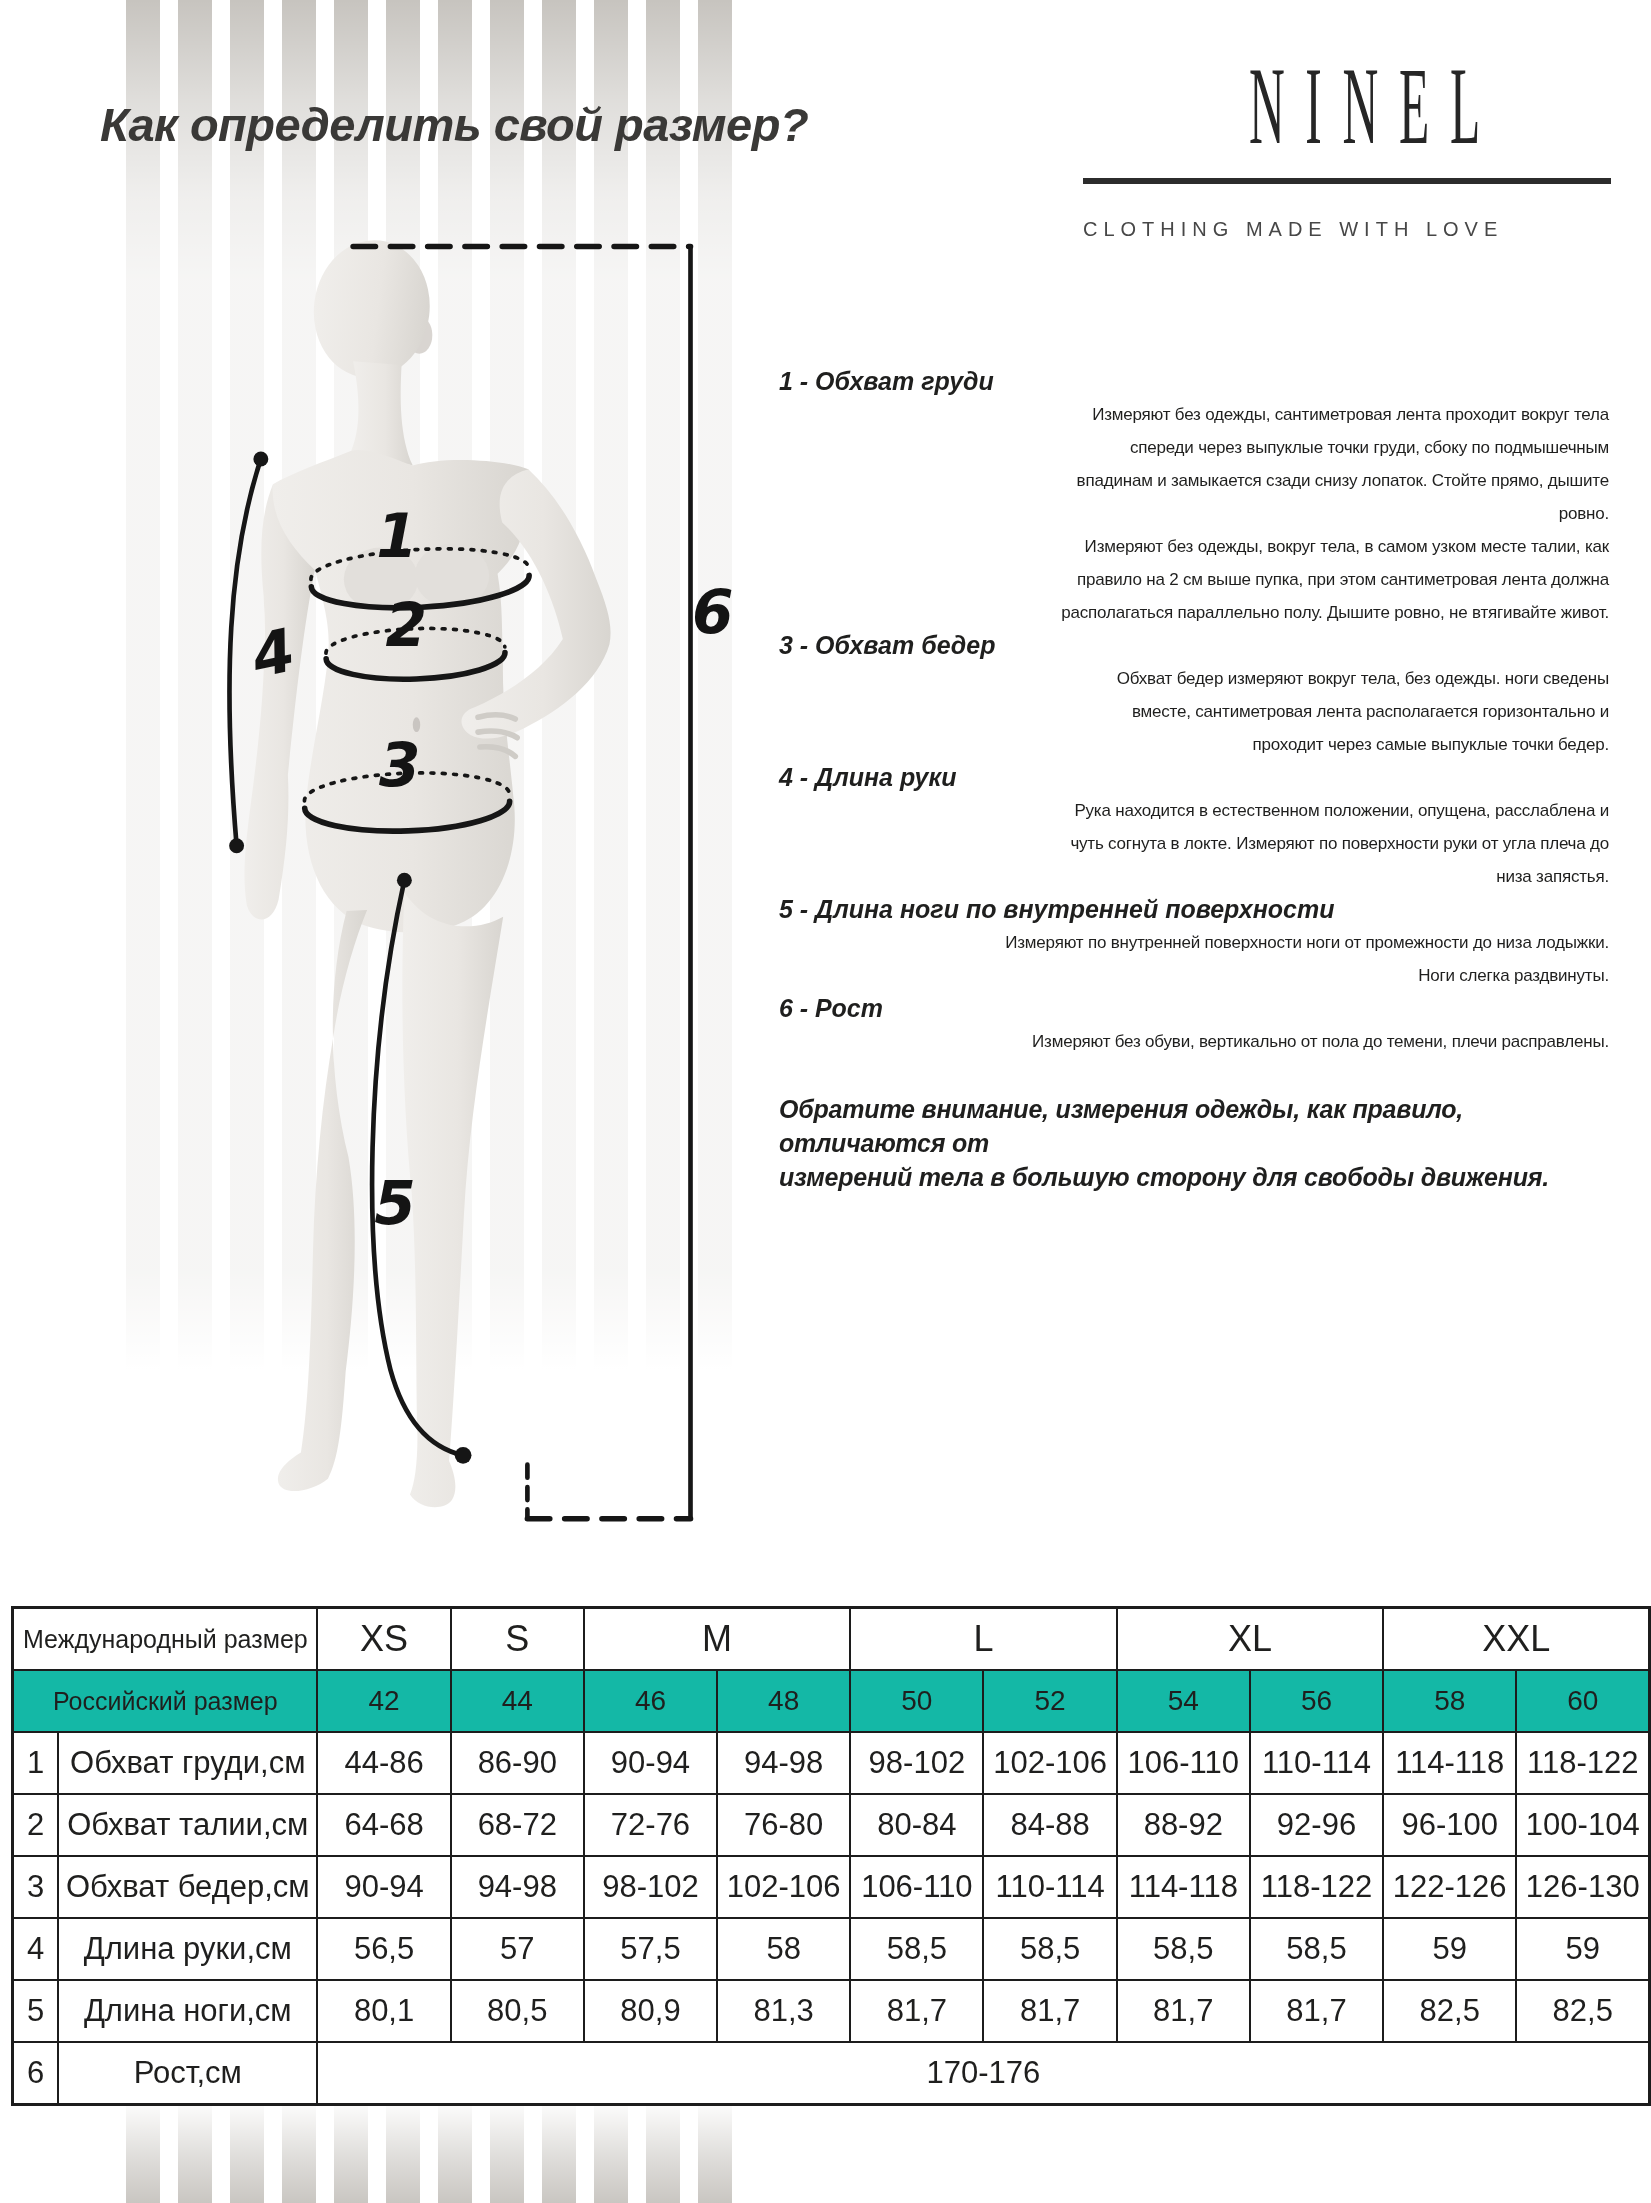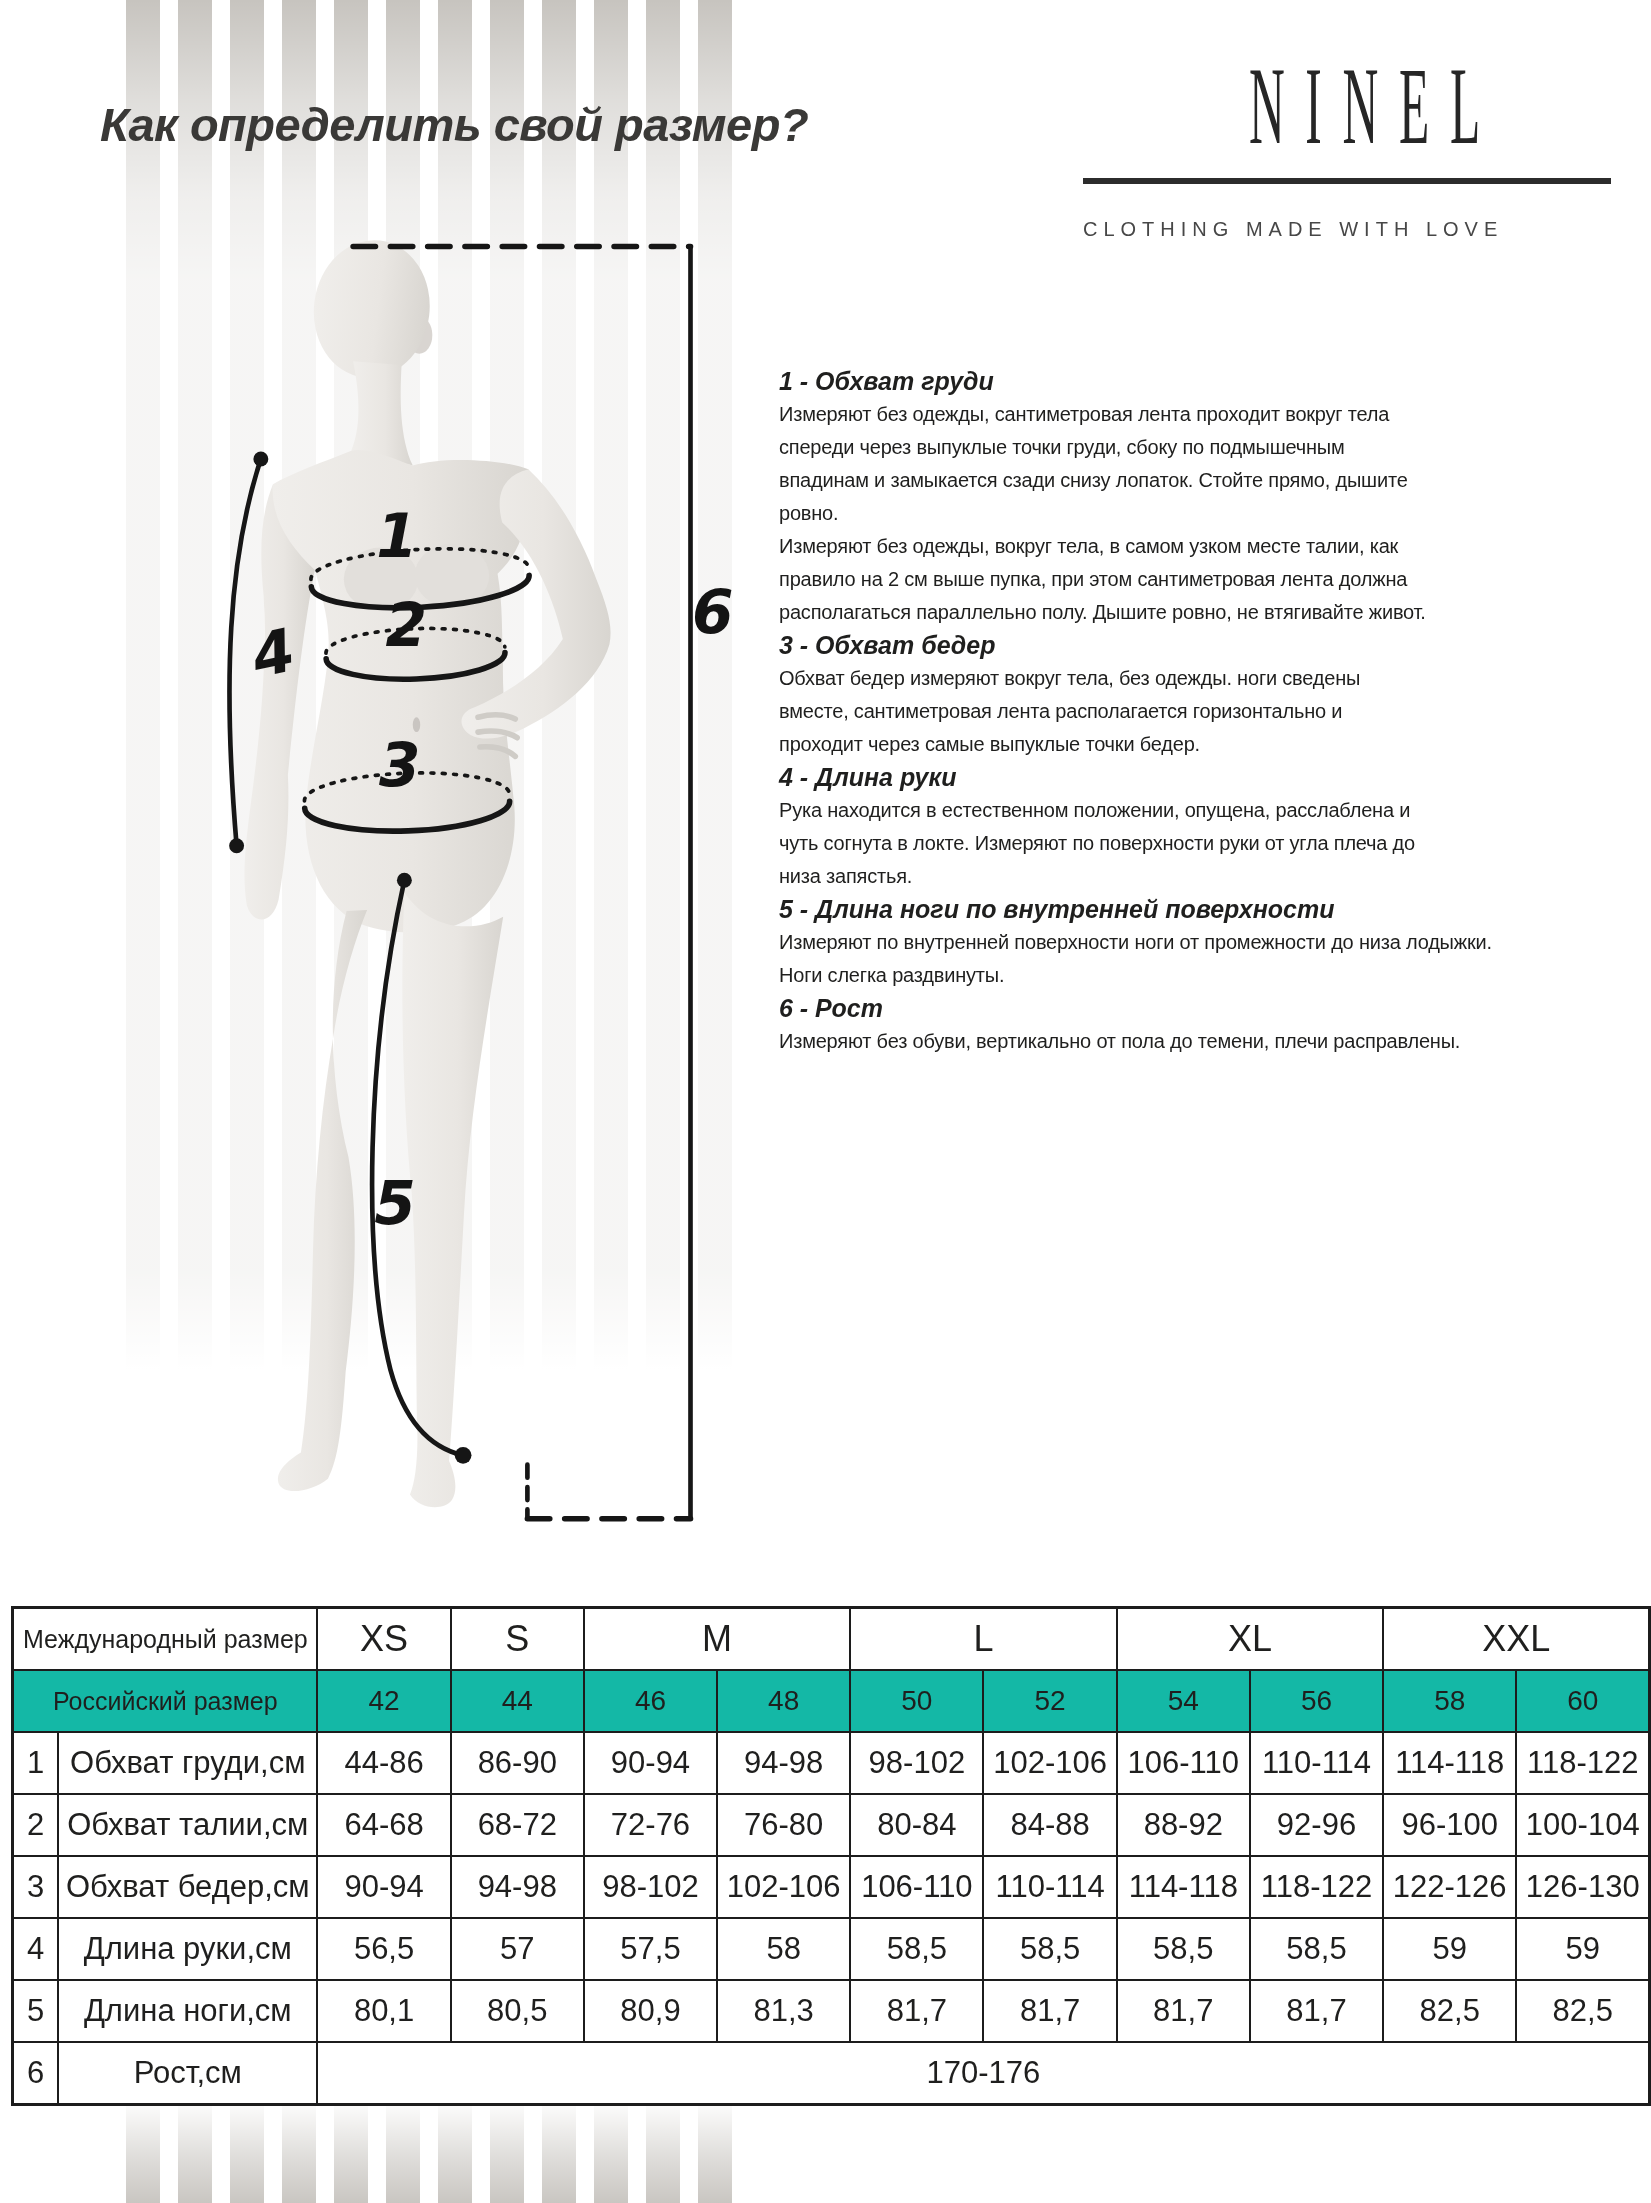--- a/index.html
+++ b/index.html
@@ -39,21 +39,21 @@
     padding-left:46px; 
   }
   .brand-rule{height:5.6px;background:#2c2c2c;margin:17px 0 0 0;}
   .brand-tagline{
     margin-top:34px;font-size:20px;letter-spacing:6px;color:#474747;white-space:nowrap;
   }
   .figure-svg{position:absolute;left:131px;top:158px;width:653px;height:1398px;}
 
   .instructions{position:absolute;left:779px;top:365px;width:830px;}
   .instr-title{font-size:25px;font-weight:bold;font-style:italic;line-height:33px;}
-  .instr-body{font-size:20px;line-height:33px;white-space:pre-line;letter-spacing:-0.2px;}
+  .instr-body{font-size:17px;line-height:33px;white-space:pre-line;letter-spacing:-0.2px;text-align:right;}
   .note{
     margin-top:34px;font-size:25px;line-height:34px;
     font-weight:bold;font-style:italic;white-space:pre-line;letter-spacing:-0.2px;
   }
   table.sizes{
     position:absolute;left:11.2px;top:1606px;width:1640px;
     border-collapse:collapse;background:#ffffff;table-layout:fixed;
     border:3.7px solid #1c1c1c;
   }
   table.sizes td,table.sizes th{
@@ -202,20 +202,22 @@
 проходит через самые выпуклые точки бедер.</div>
     <div class="instr-title">4 - Длина руки</div>
     <div class="instr-body">Рука находится в естественном положении, опущена, расслаблена и
 чуть согнута в локте. Измеряют по поверхности руки от угла плеча до
 низа запястья.</div>
     <div class="instr-title">5 - Длина ноги по внутренней поверхности</div>
     <div class="instr-body">Измеряют по внутренней поверхности ноги от промежности до низа лодыжки.
 Ноги слегка раздвинуты.</div>
     <div class="instr-title">6 - Рост</div>
     <div class="instr-body">Измеряют без обуви, вертикально от пола до темени, плечи расправлены.</div>
+    <div class="note">Обратите внимание, измерения одежды, как правило, отличаются от
+измерений тела в большую сторону для свободы движения.</div>
   </div>
 
 <table class="sizes">
   <colgroup>
     <col style="width:45px">
       <col style="width:257px">
     <col style="width:132px">
       <col style="width:132px">
       <col style="width:132px">
       <col style="width:132px">

